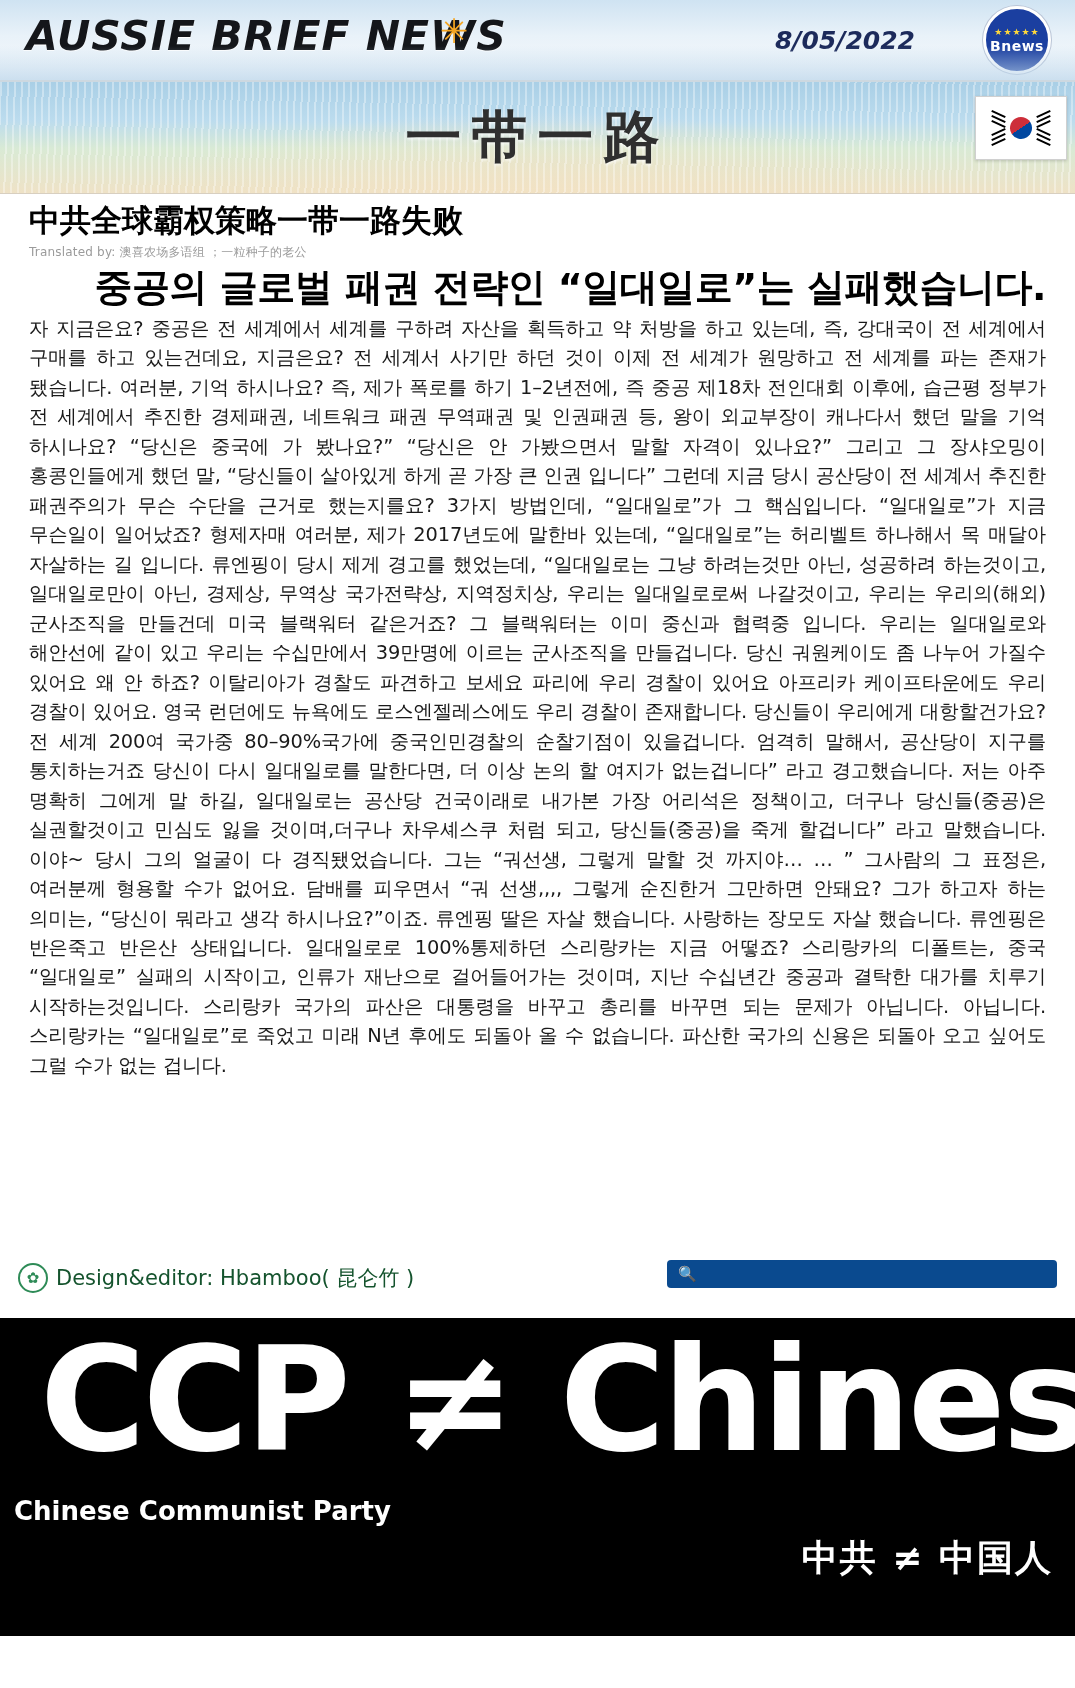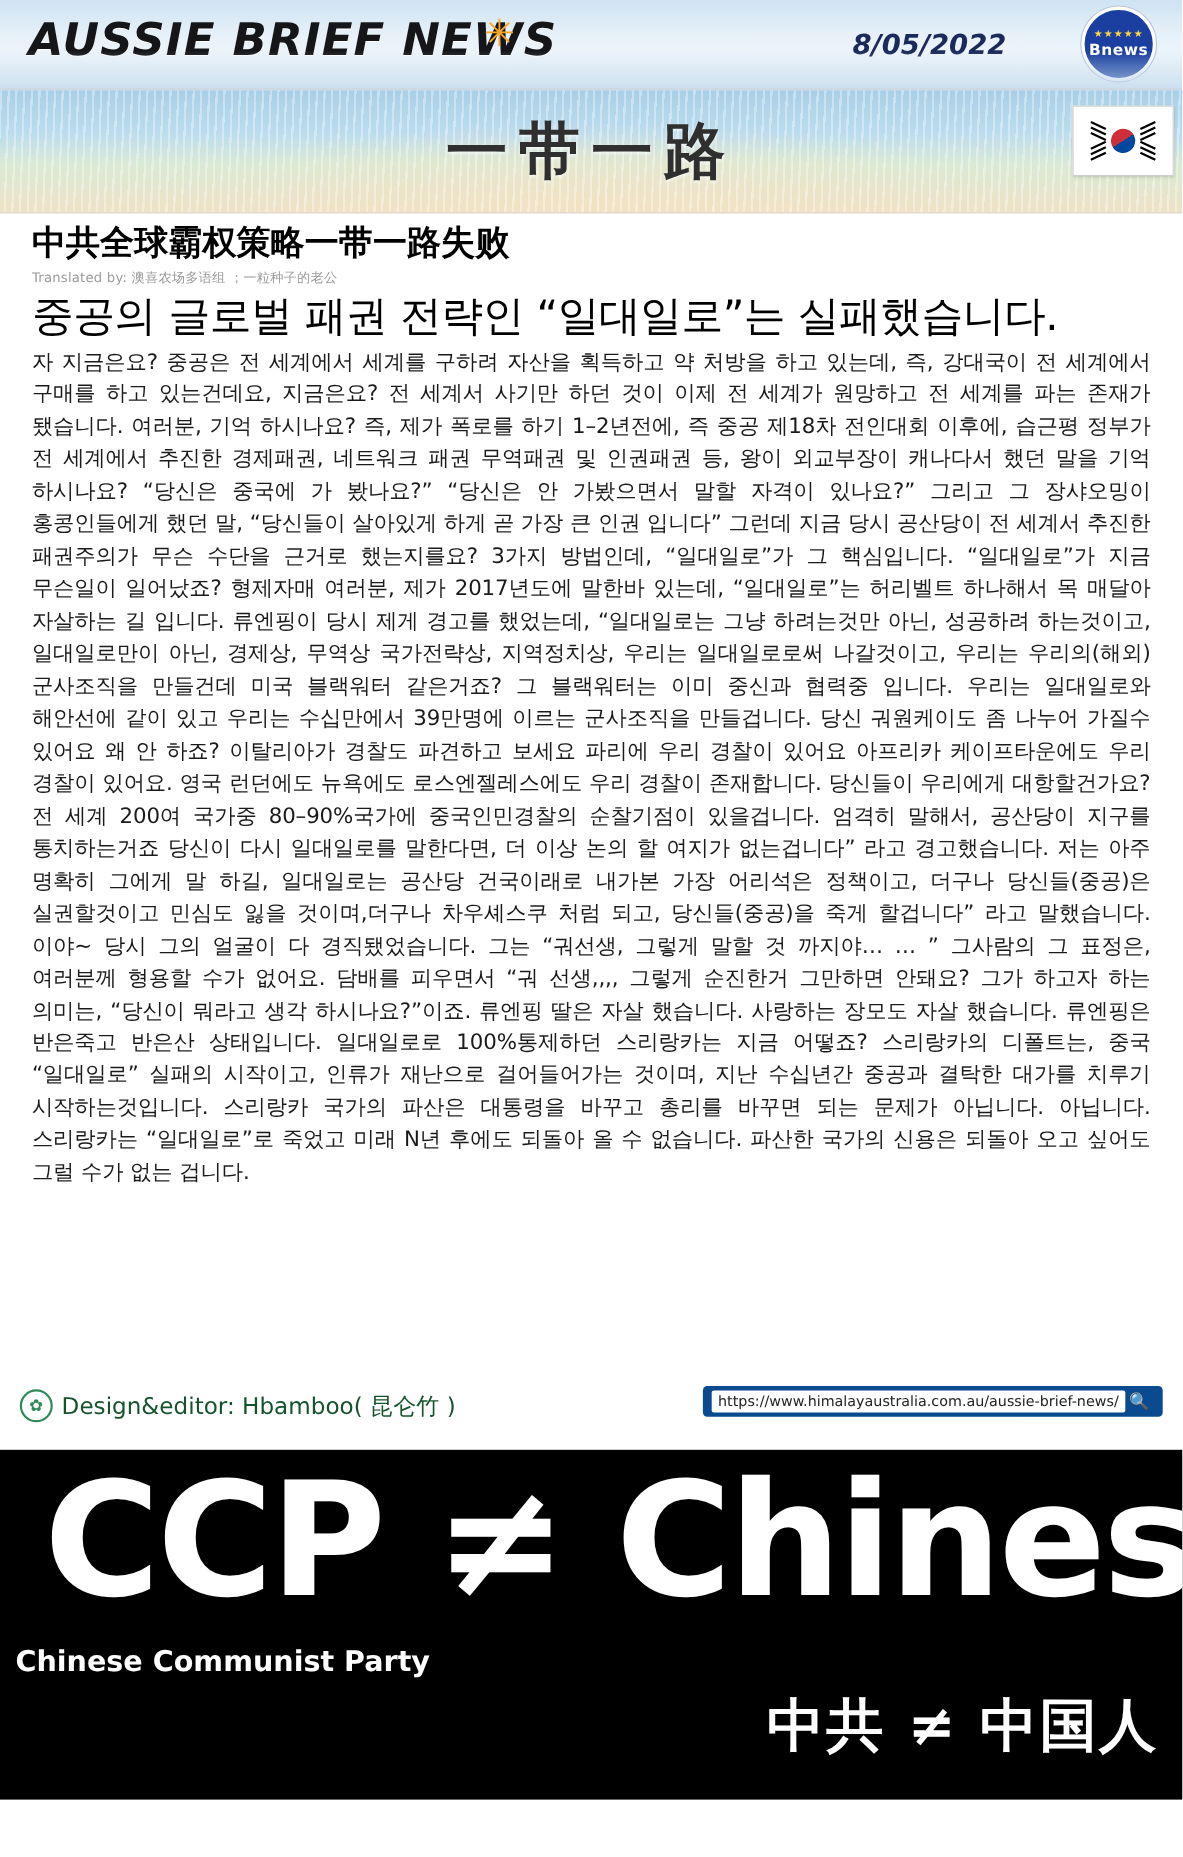--- a/index.html
+++ b/index.html
@@ -99,22 +99,22 @@
   .content { padding: 0 29px; }
   .cn-title {
     font-family: "DejaVu Sans", sans-serif;
     font-size: 31px; font-weight: 700; color:#000;
     letter-spacing: 0px; margin-top: 6px;
   }
   .translated {
     font-size: 12px; color:#9b9b9b; margin-top: 2px; letter-spacing:.2px;
   }
   .ko-title {
-    font-size: 38px; font-weight: 400; color:#000;
-    line-height: 1.18; margin-top: 4px; letter-spacing:-0.5px;
+    font-size: 38px; font-weight: 700; color:#000;
+    line-height: 1.18; margin-top: 4px; letter-spacing:-0.5px;text-align:right;
   }
 
   
   .body-text {
     margin-top: 4px;
     font-size: 19.4px;
     line-height: 1.52;
     color: #1a1a1a;
     text-align: justify;
     letter-spacing: -0.1px;
@@ -163,21 +163,21 @@
   .ccp-sub {
     position:absolute; left: 14px; top: 178px;
     font-size: 26px; font-weight: 800; color:#fff;
   }
   .nazi-sub {
     position:absolute; left: 268px; top: 244px;
     font-size: 40px; font-weight: 800; color:#fff;
   }
   .cn-bottom {
     position:absolute; right: 22px; top: 216px;
-    font-size: 52px; font-weight: 800; color:#fff;
+    font-size: 36px; font-weight: 800; color:#fff;
     letter-spacing: 2px;
   }
 </style>
 </head>
 <body>
 
 <div class="page">
 
   <div class="masthead">
     <div class="brand">AUSSIE BRIEF NEWS</div>
@@ -216,21 +216,20 @@
     <div class="cn-title">中共全球霸权策略一带一路失败</div>
     <div class="translated">Translated by: 澳喜农场多语组 ；一粒种子的老公</div>
     <div class="ko-title">중공의 글로벌 패권 전략인 “일대일로”는 실패했습니다.</div>
     <div class="body-text">자 지금은요? 중공은 전 세계에서 세계를 구하려 자산을 획득하고 약 처방을 하고 있는데, 즉, 강대국이 전 세계에서 구매를 하고 있는건데요, 지금은요? 전 세계서 사기만 하던 것이 이제 전 세계가 원망하고 전 세계를 파는 존재가 됐습니다. 여러분, 기억 하시나요? 즉, 제가 폭로를 하기 1–2년전에, 즉  중공 제18차 전인대회 이후에, 습근평 정부가 전 세계에서 추진한 경제패권, 네트워크 패권 무역패권 및 인권패권 등, 왕이 외교부장이 캐나다서 했던 말을 기억 하시나요? “당신은 중국에 가 봤나요?” “당신은 안 가봤으면서 말할 자격이 있나요?” 그리고 그 장샤오밍이 홍콩인들에게 했던 말, “당신들이 살아있게 하게 곧 가장 큰 인권 입니다” 그런데 지금 당시 공산당이 전 세계서 추진한  패권주의가 무슨 수단을 근거로 했는지를요? 3가지 방법인데,  “일대일로”가 그 핵심입니다. “일대일로”가 지금 무슨일이 일어났죠? 형제자매 여러분, 제가 2017년도에 말한바 있는데,  “일대일로”는 허리벨트 하나해서 목 매달아 자살하는 길 입니다. 류엔핑이 당시 제게 경고를 했었는데, “일대일로는 그냥 하려는것만 아닌, 성공하려 하는것이고, 일대일로만이 아닌, 경제상, 무역상 국가전략상, 지역정치상, 우리는 일대일로로써 나갈것이고, 우리는 우리의(해외) 군사조직을 만들건데 미국 블랙워터 같은거죠? 그 블랙워터는 이미 중신과 협력중 입니다. 우리는 일대일로와 해안선에 같이 있고 우리는 수십만에서 39만명에 이르는 군사조직을 만들겁니다. 당신 궈원케이도 좀 나누어 가질수 있어요 왜 안 하죠? 이탈리아가 경찰도 파견하고 보세요 파리에 우리 경찰이 있어요 아프리카 케이프타운에도 우리 경찰이 있어요. 영국 런던에도 뉴욕에도  로스엔젤레스에도 우리 경찰이 존재합니다. 당신들이 우리에게 대항할건가요? 전 세계 200여 국가중 80–90%국가에 중국인민경찰의 순찰기점이 있을겁니다. 엄격히 말해서, 공산당이 지구를 통치하는거죠 당신이 다시 일대일로를 말한다면, 더 이상 논의 할 여지가 없는겁니다” 라고 경고했습니다. 저는 아주 명확히 그에게 말 하길, 일대일로는 공산당 건국이래로 내가본 가장 어리석은 정책이고, 더구나 당신들(중공)은 실권할것이고 민심도 잃을 것이며,더구나 차우셰스쿠 처럼 되고, 당신들(중공)을 죽게 할겁니다” 라고 말했습니다. 이야~ 당시 그의 얼굴이 다 경직됐었습니다. 그는 “궈선생, 그렇게 말할 것 까지야…  … ” 그사람의 그 표정은, 여러분께 형용할 수가 없어요. 담배를 피우면서  “궈 선생,,,, 그렇게 순진한거 그만하면 안돼요? 그가 하고자 하는 의미는, “당신이 뭐라고 생각 하시나요?”이죠. 류엔핑 딸은 자살 했습니다. 사랑하는 장모도 자살 했습니다. 류엔핑은 반은죽고 반은산 상태입니다. 일대일로로 100%통제하던 스리랑카는 지금 어떻죠? 스리랑카의 디폴트는, 중국 “일대일로” 실패의 시작이고, 인류가 재난으로 걸어들어가는 것이며,  지난 수십년간 중공과 결탁한 대가를 치루기 시작하는것입니다. 스리랑카 국가의 파산은 대통령을 바꾸고 총리를 바꾸면 되는 문제가 아닙니다. 아닙니다. 스리랑카는 “일대일로”로 죽었고 미래 N년 후에도 되돌아 올 수 없습니다. 파산한 국가의 신용은 되돌아 오고 싶어도 그럴 수가 없는 겁니다.</div>
   </div>
 
   <div class="credit-row">
     <div class="credit-logo">✿</div>
     <div class="credit-text">Design&amp;editor: Hbamboo( 昆仑竹 )</div>
     <div class="url-pill">
-      <div class="url">https://www.himalayaustralia.com.au/aussie-brief-news/</div>
       <div class="search-ic">🔍</div>
     </div>
   </div>
 
   <div class="bottom">
     <div class="ccp-line">CCP ≠ Chinese</div>
     <div class="ccp-sub">Chinese Communist Party</div>
     <div class="cn-bottom">中共 ≠ 中国人</div>
   </div>
 

